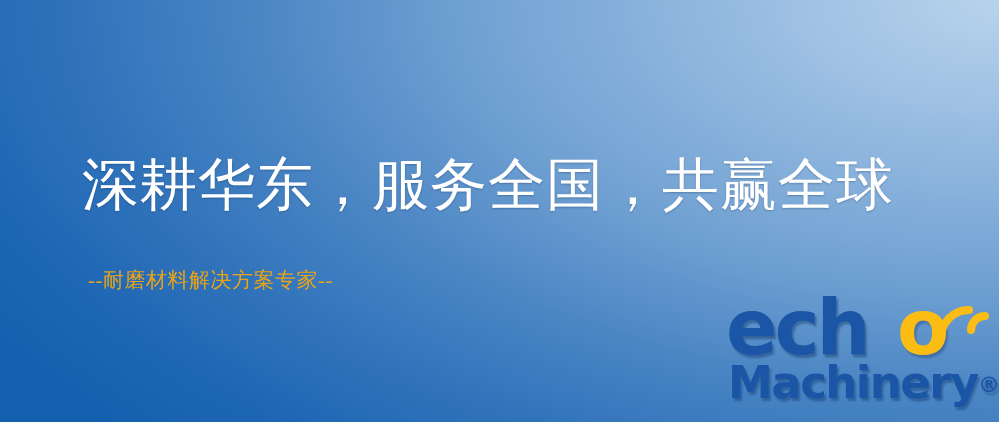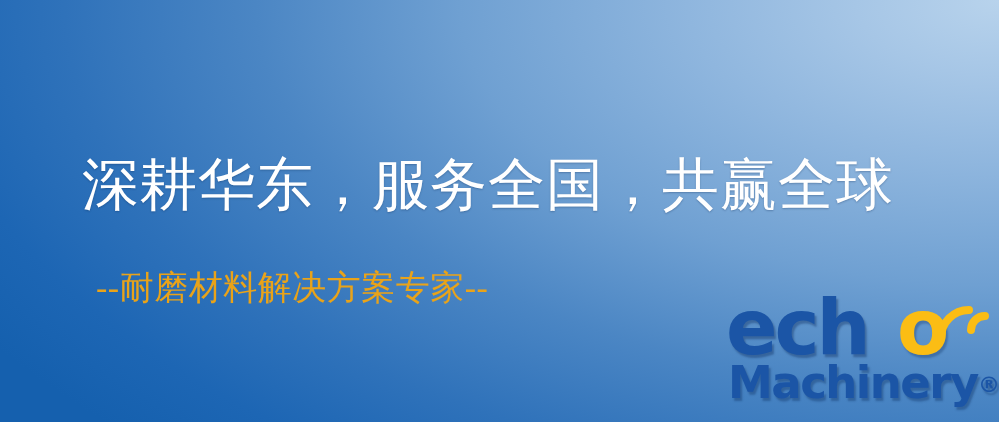--- a/index.html
+++ b/index.html
@@ -43,26 +43,25 @@
     text-shadow: 0 1px 2px rgba(0, 30, 70, 0.28);
     text-align: center;
   }
 
   
   .subtitle {
     position: absolute;
     left: 88px;
     top: 268px;
     font-family: "Liberation Serif", "DejaVu Serif", serif;
-    font-size: 34px;
+    font-size: 21px;
     line-height: 1.2;
     color: #e9a319;
     white-space: nowrap;
     letter-spacing: 0.5px;
-    margin-left: 8px;
   }
 
   
   .logo {
     position: absolute;
     left: 722px;
     top: 296px;
     width: 252px;
     height: 122px;
   }

